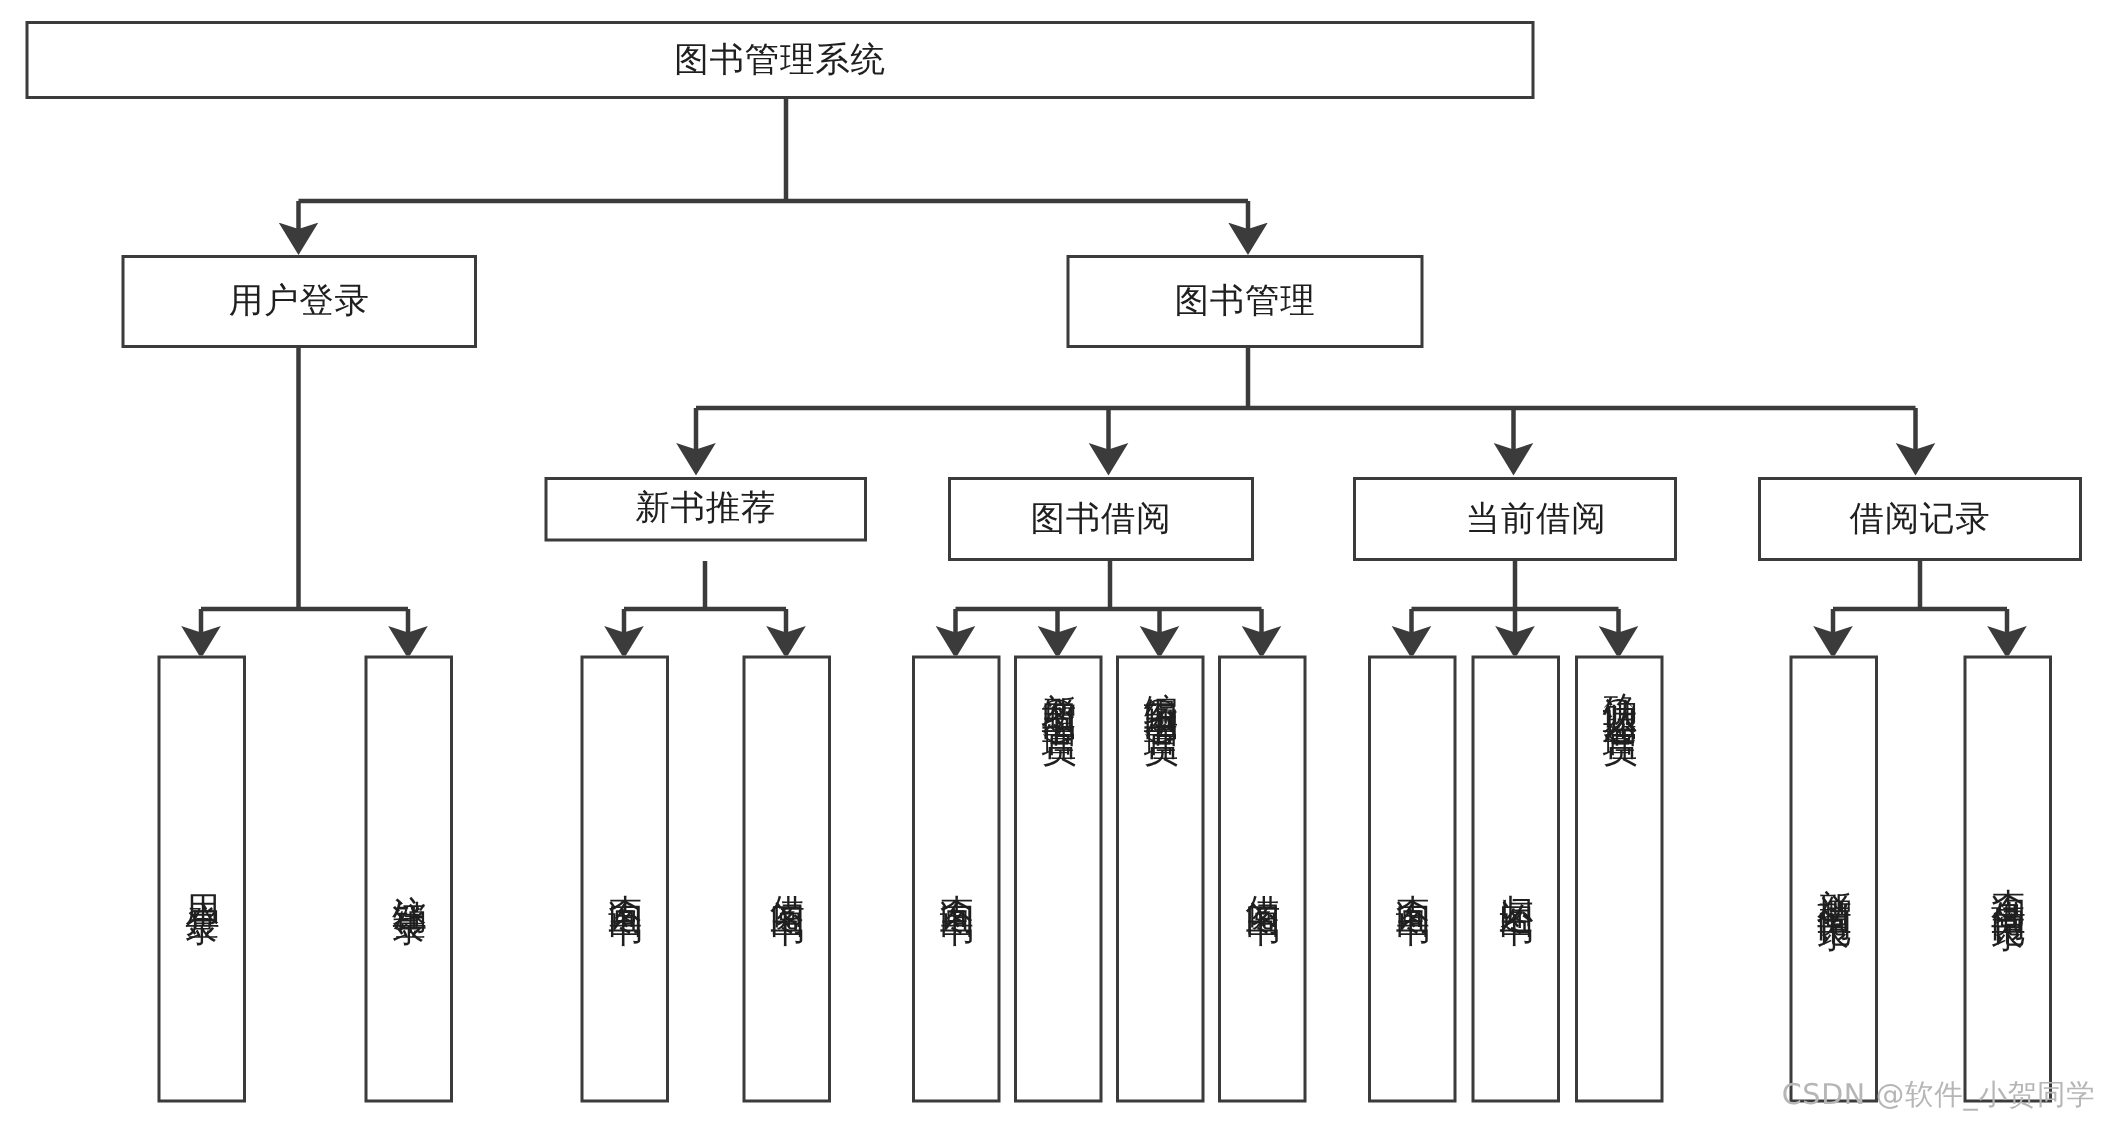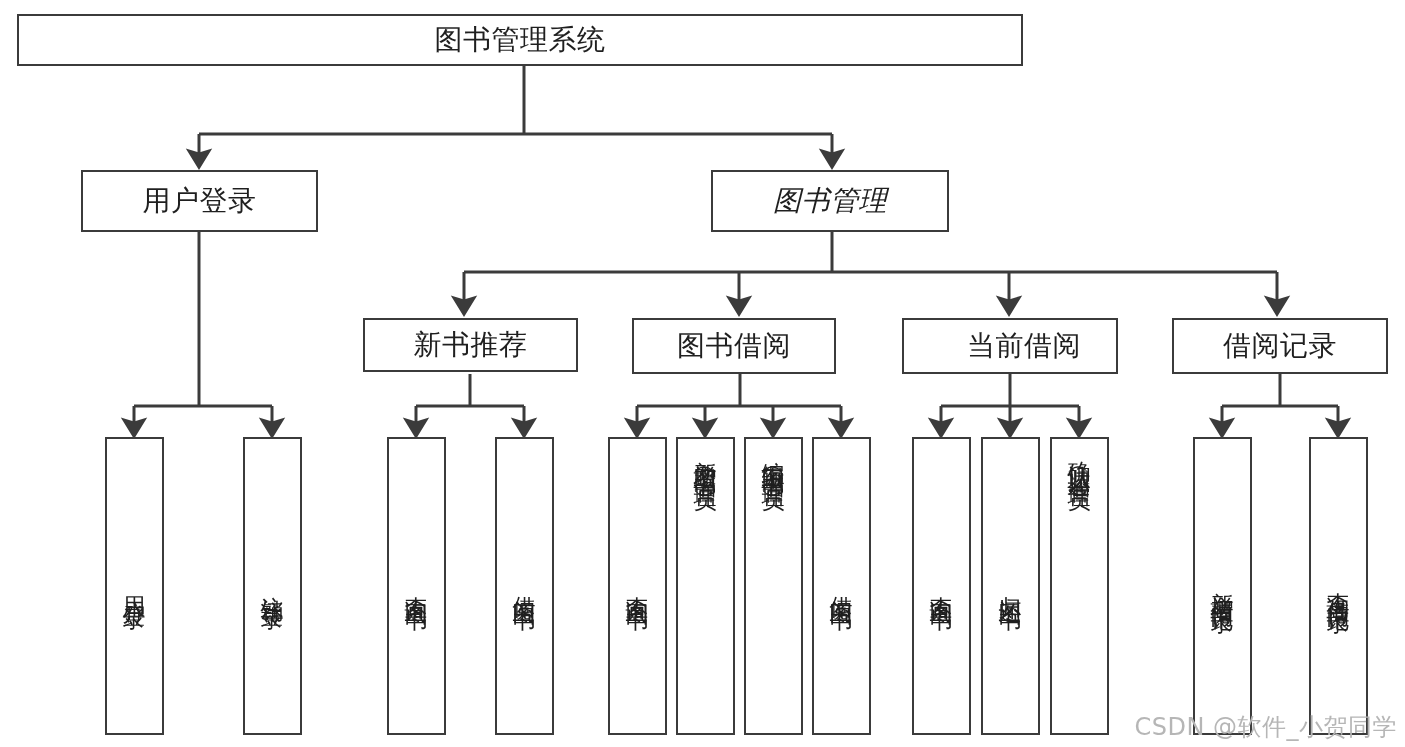--- a/index.html
+++ b/index.html
@@ -21,21 +21,21 @@
     position: absolute;
     box-sizing: border-box;
     border: 2.5px solid #3b3b3b;
     background: #ffffff;
     display: flex;
     align-items: center;
     justify-content: center;
     color: #1f1f1f;
   }
   .node.h-node {
-    font-size: 28px;
+    font-size: 23px;
     letter-spacing: 0.5px;
     line-height: 1;
   }
   .node.v-node {
     align-items: flex-start;
     justify-content: center;
     padding-top: 0;
   }
   .v-label {
     writing-mode: vertical-rl;
@@ -60,21 +60,21 @@
     left: 0;
     top: 0;
     width: 1405px;
     height: 747px;
     pointer-events: none;
   }
   .watermark {
     position: absolute;
     right: 8px;
     bottom: 4px;
-    font-size: 24px;
+    font-size: 19px;
     color: #b6b6b6;
     letter-spacing: 0.5px;
     white-space: nowrap;
   }
 </style>
 </head>
 <body>
 
 <div id="canvas">
 
@@ -128,25 +128,25 @@
     </g>
   </svg>
 
   <div class="node h-node" style="left:17px; top:14px; width:1006px; height:52px;">
     <span>图书管理系统</span>
   </div>
 
   <div class="node h-node" style="left:81px; top:170px; width:237px; height:62px;">
     <span>用户登录</span>
   </div>
-  <div class="node h-node" style="left:711px; top:170px; width:238px; height:62px;font-style:italic;">
+  <div class="node h-node" style="left:711px; top:170px; width:238px; height:62px;">
     <span>图书管理</span>
   </div>
 
-  <div class="node h-node" style="left:363px; top:318px; width:215px; height:54px;">
+  <div class="node h-node" style="left:363px; top:318px; width:215px; height:43px;">
     <span>新书推荐</span>
   </div>
   <div class="node h-node" style="left:632px; top:318px; width:204px; height:56px;">
     <span>图书借阅</span>
   </div>
   <div class="node h-node" style="left:902px; top:318px; width:216px; height:56px;padding-left:28px;">
     <span>当前借阅</span>
   </div>
   <div class="node h-node" style="left:1172px; top:318px; width:216px; height:56px;">
     <span>借阅记录</span>

